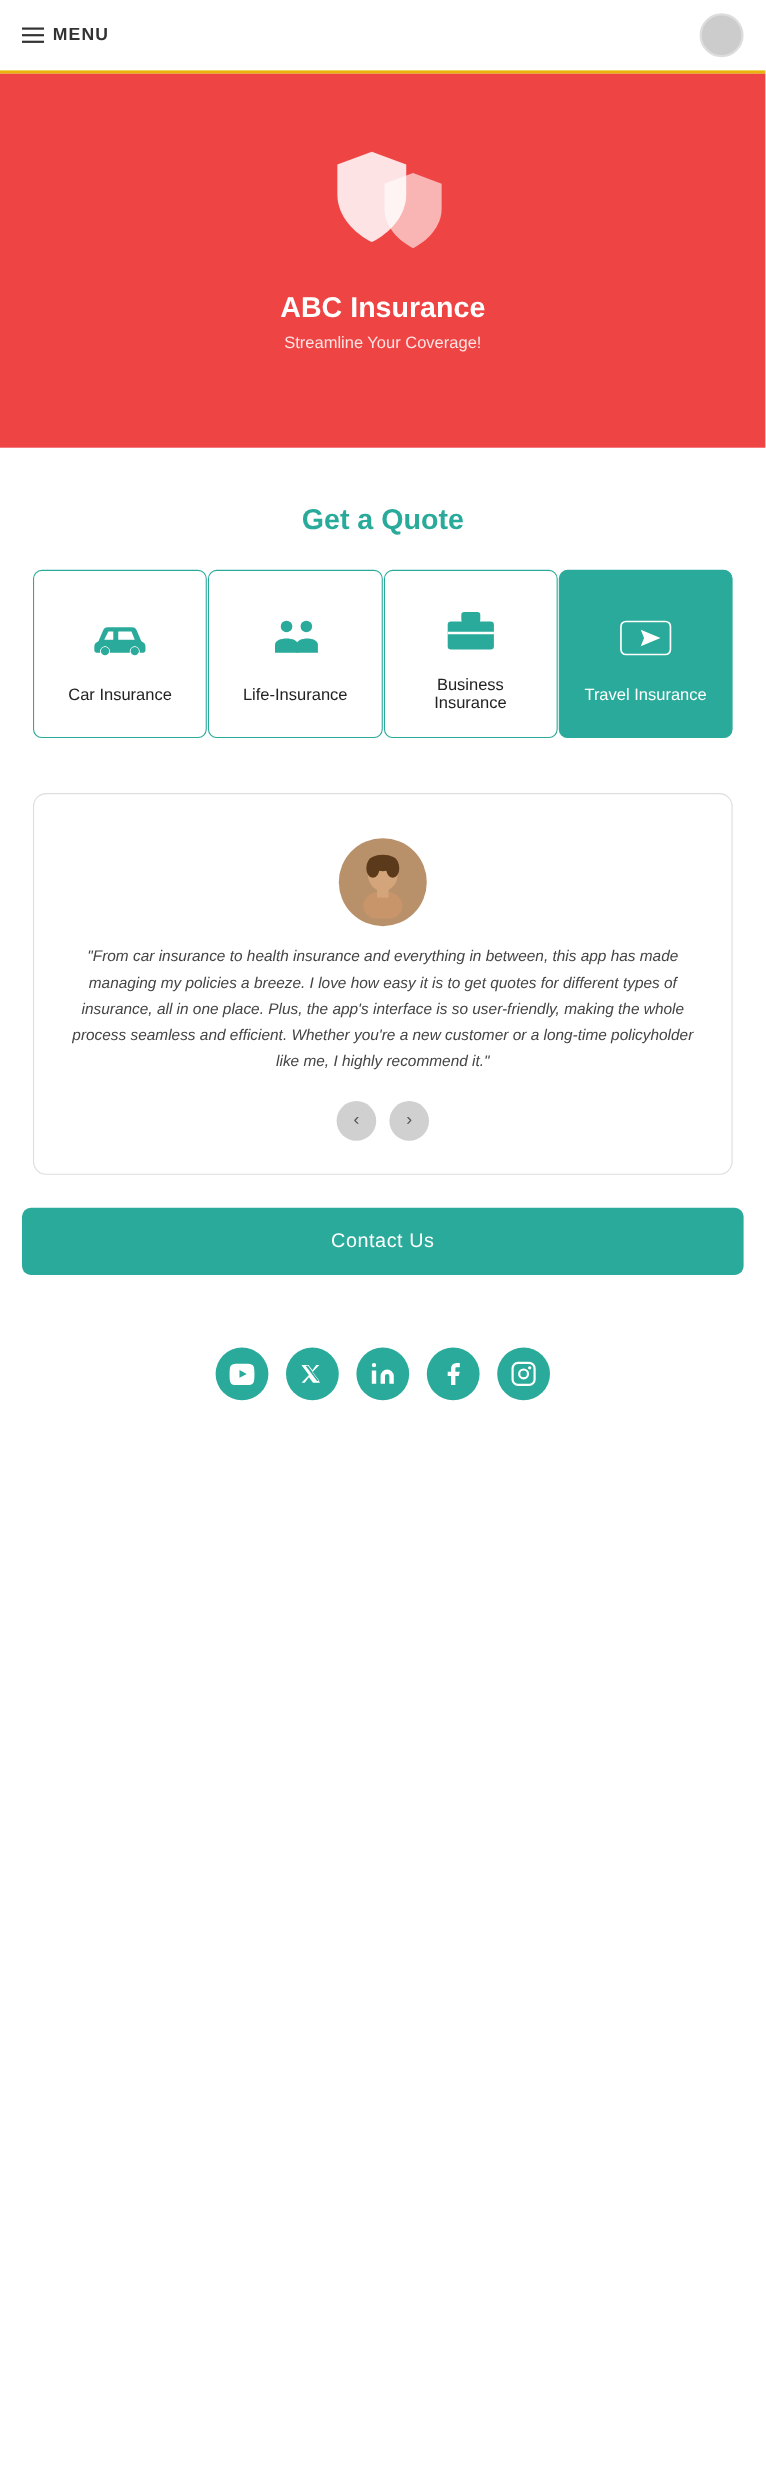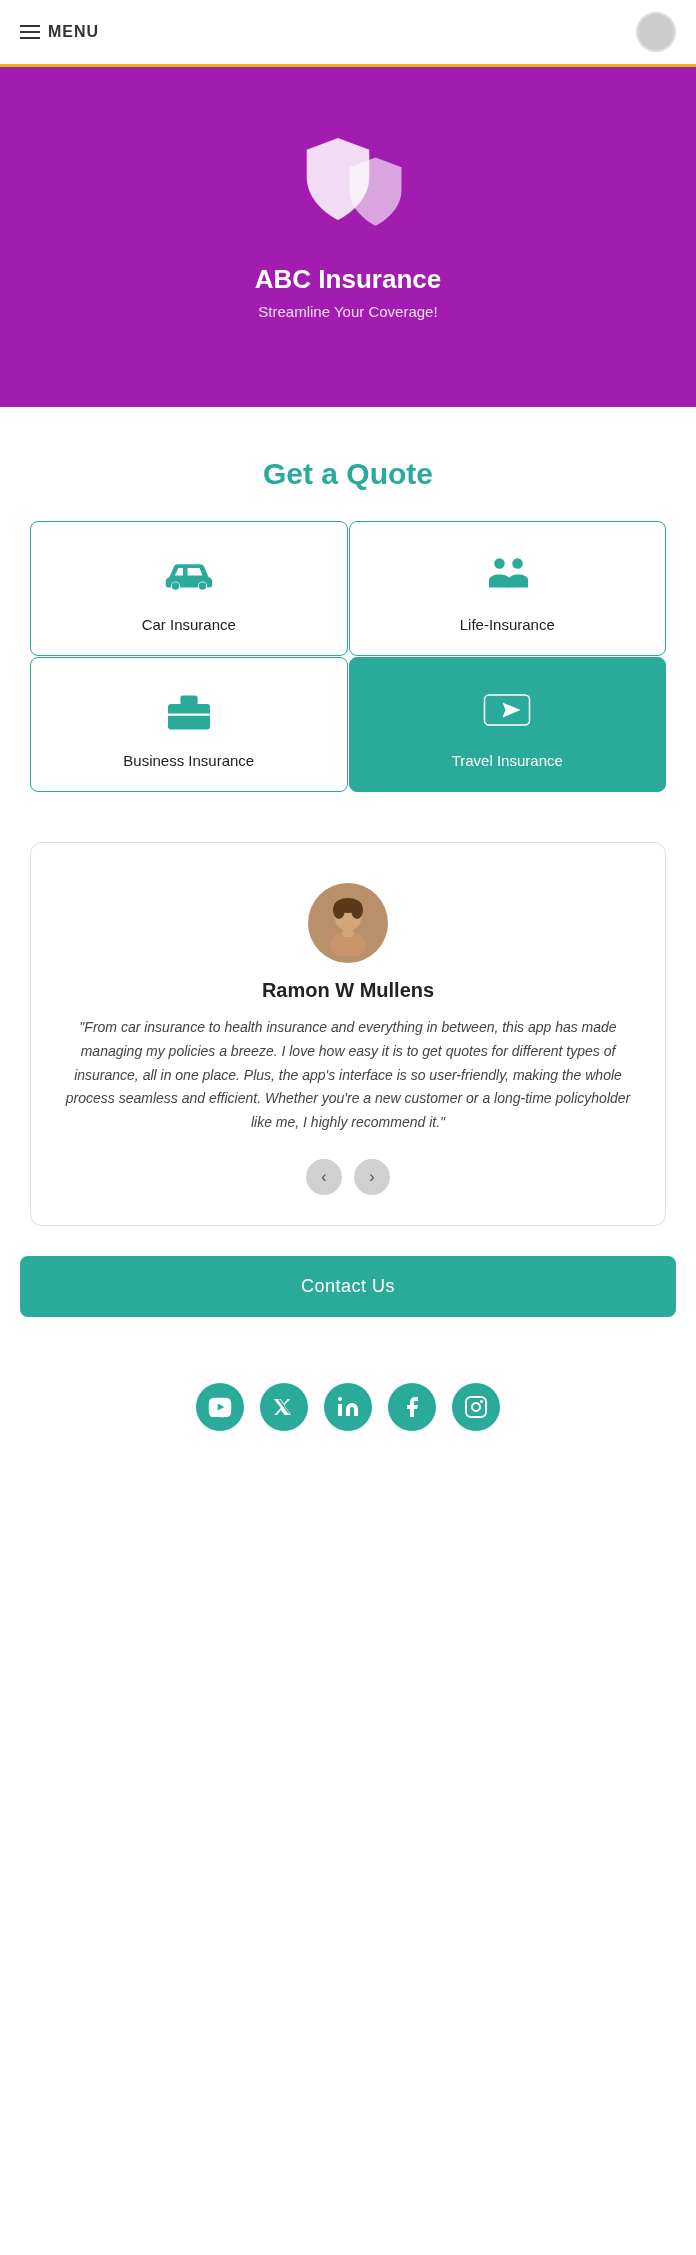--- a/index.html
+++ b/index.html
@@ -46,21 +46,21 @@
     .nav-avatar {
       width: 40px;
       height: 40px;
       border-radius: 50%;
       background: #ccc;
       border: 2px solid #ddd;
     }
 
     
     .hero {
-      background: #a21caf;
+      background: #ef4444;
       display: flex;
       flex-direction: column;
       align-items: center;
       justify-content: center;
       padding: 60px 20px 80px;
       min-height: 340px;
       text-align: center;
     }
     .shield-icon-wrapper {
       margin-bottom: 20px;
@@ -93,27 +93,27 @@
       font-size: 15px;
     }
 
     
     .quote-section {
       padding: 50px 30px 40px;
     }
     .section-title {
       text-align: center;
       color: #2aaa9a;
-      font-size: 30px;
+      font-size: 26px;
       font-weight: bold;
       margin-bottom: 30px;
     }
     .insurance-grid {
       display: grid;
-      grid-template-columns: 1fr 1fr;
+      grid-template-columns: 1fr 1fr 1fr 1fr;
       gap: 1px;
     }
     .insurance-card {
       border: 1.5px solid #2aaa9a;
       border-radius: 8px;
       display: flex;
       flex-direction: column;
       align-items: center;
       justify-content: center;
       padding: 28px 16px 22px;
@@ -342,21 +342,20 @@
 
       <ellipse cx="40" cy="16" rx="18" ry="10" fill="#5a3a1a"></ellipse>
       <ellipse cx="28" cy="22" rx="8" ry="12" fill="#5a3a1a"></ellipse>
       <ellipse cx="52" cy="22" rx="8" ry="12" fill="#5a3a1a"></ellipse>
 
       <ellipse cx="40" cy="68" rx="24" ry="18" fill="#c8956a"></ellipse>
 
       <rect x="33" y="46" width="14" height="12" fill="#d4a47a"></rect>
     </svg>
   </div>
-  <h3 class="testimonial-name">Ramon W Mullens</h3>
   <p class="testimonial-quote">"From car insurance to health insurance and everything in between, this app has made managing my policies a breeze. I love how easy it is to get quotes for different types of insurance, all in one place. Plus, the app's interface is so user-friendly, making the whole process seamless and efficient. Whether you're a new customer or a long-time policyholder like me, I highly recommend it."</p>
   <div class="testimonial-nav">
     <button class="nav-btn">‹</button>
     <button class="nav-btn">›</button>
   </div>
 </div>
 
 <div class="contact-section">
   <button class="contact-btn">Contact Us</button>
 </div>

